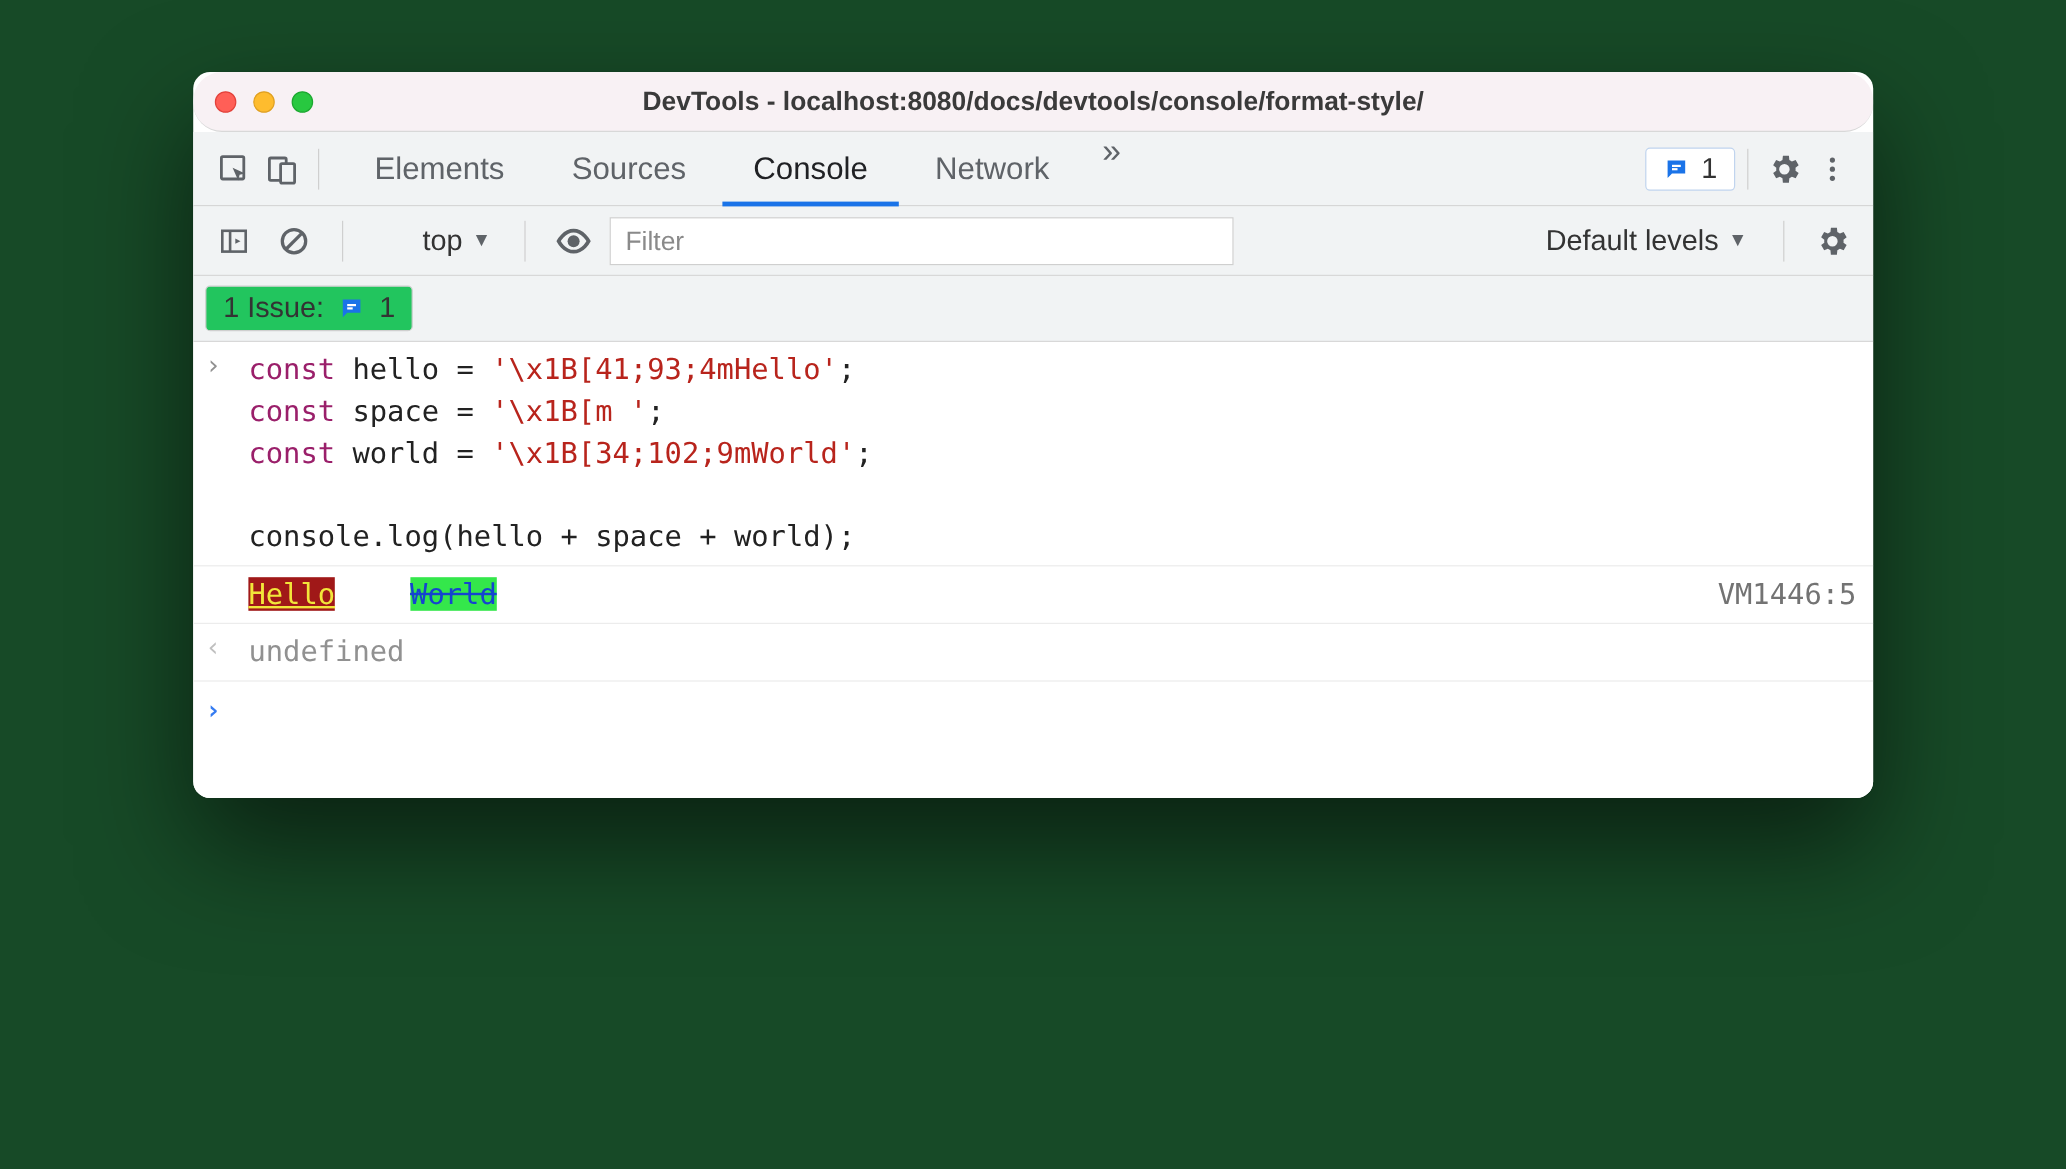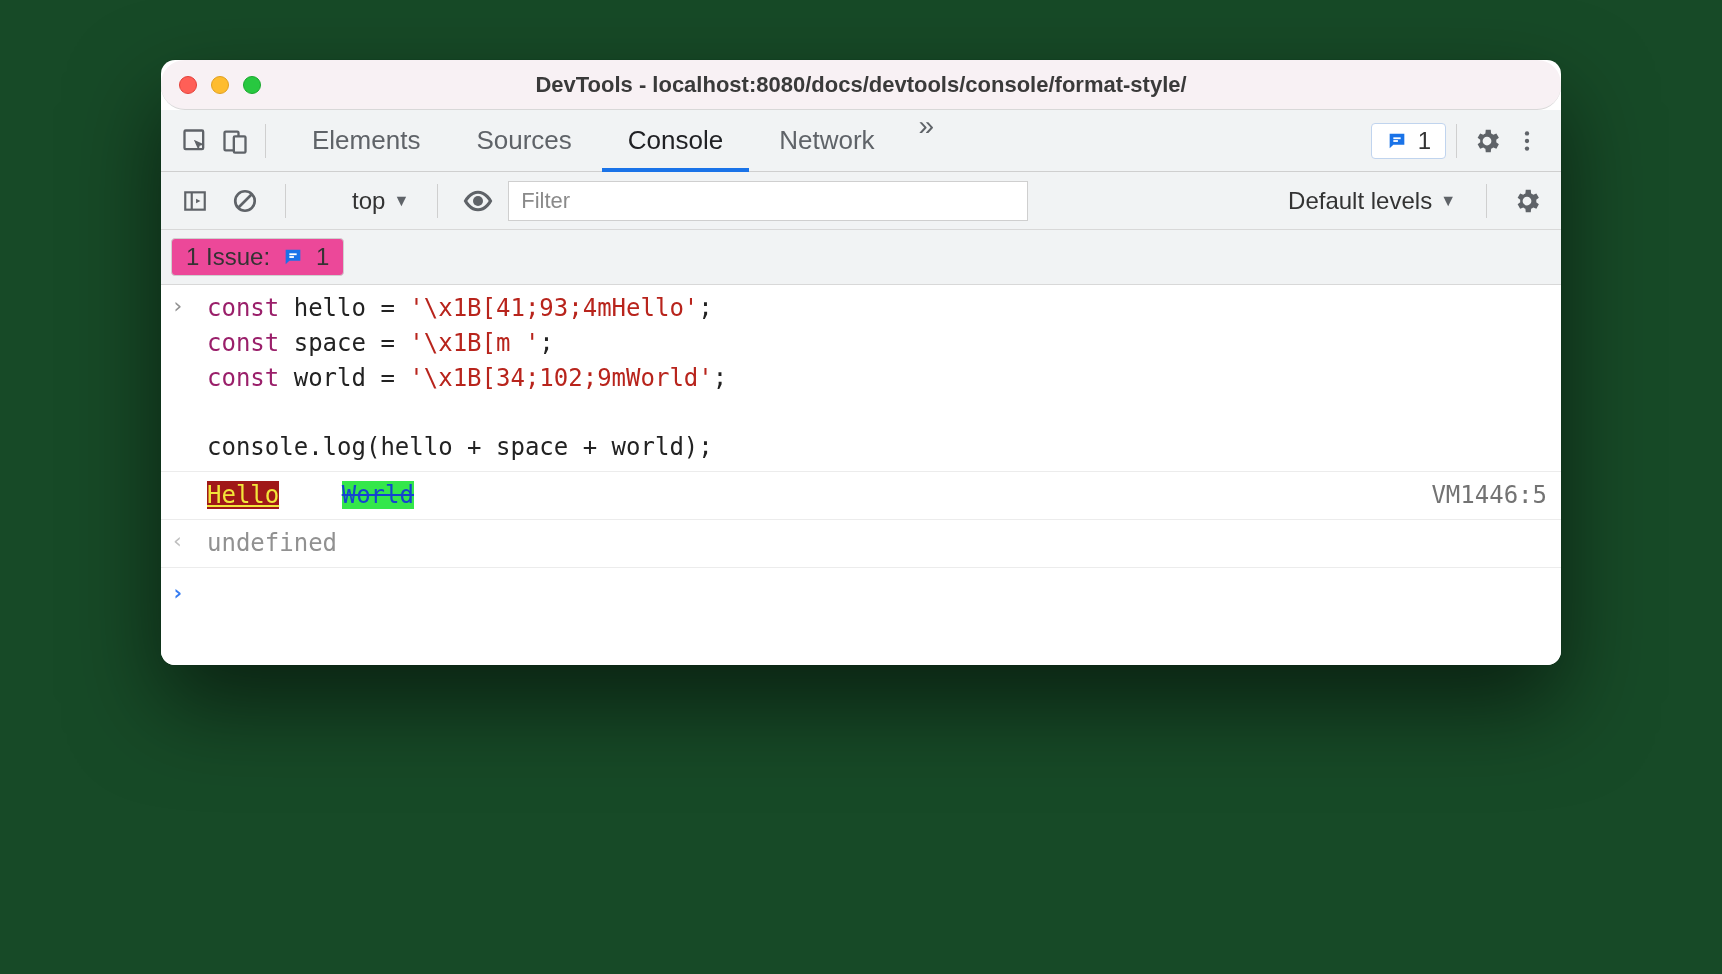--- a/index.html
+++ b/index.html
@@ -118,21 +118,21 @@
   }
   
   .issues-strip {
     background: #f1f3f4;
     border-bottom: 1px solid #d8d8d8;
     padding: 8px 10px;
   }
   .issues-box {
     display: inline-flex; align-items: center; gap: 12px;
     border: 1px solid #cfcfcf;
-    background: #ec4899;
+    background: #22c55e;
     border-radius: 4px;
     padding: 4px 14px;
     font-size: 24px;
     color: #333;
     cursor: pointer;
     text-align: right;
   }
   
   .console-body { background: #fff; font-family: Menlo, Consolas, monospace; font-size: 24px; }
   .row { display: flex; border-bottom: 1px solid #ececec; padding: 6px 14px 6px 10px; align-items: flex-start; }

